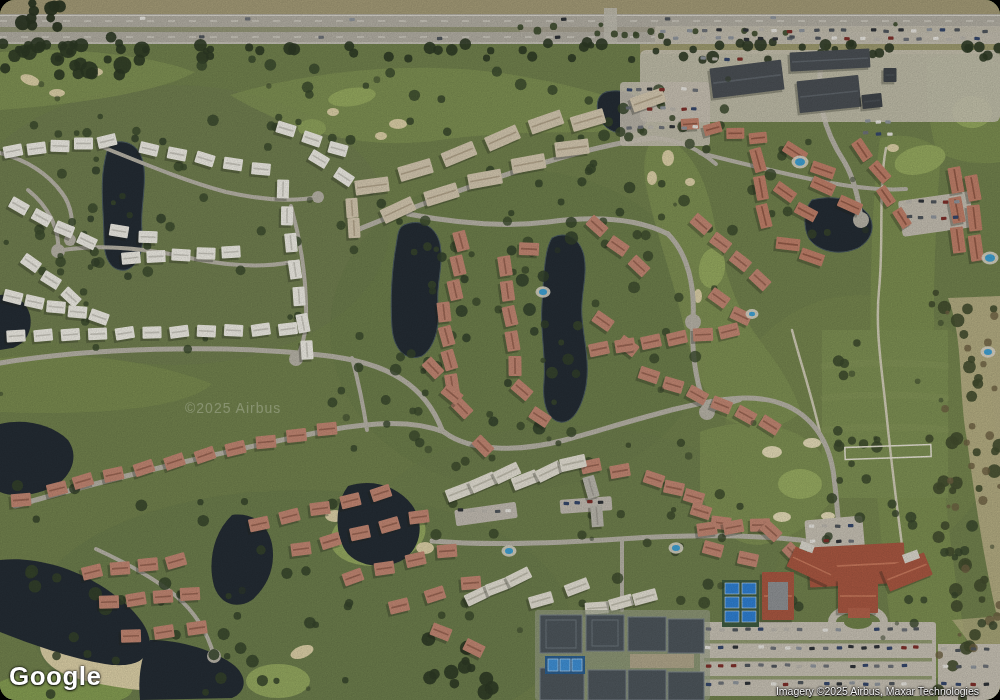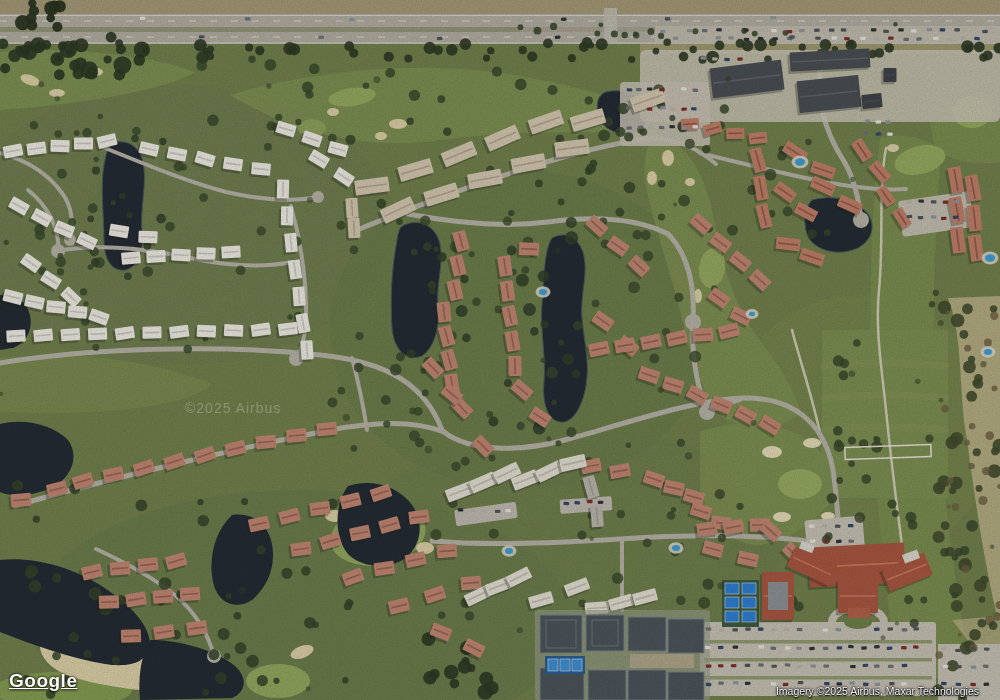--- a/index.html
+++ b/index.html
@@ -1,20 +1,20 @@
 <!DOCTYPE html>
 <html><head>
 <meta charset="utf-8">
 <style>
   html,body{margin:0;padding:0;background:#000;}
-  .screen{position:relative;width:1000px;height:700px;overflow:hidden;font-family:"Liberation Sans",sans-serif;}
+  .screen{position:relative;width:1000px;height:700px;overflow:hidden;font-family:"Liberation Sans",sans-serif;border-radius:15px;}
   .map-canvas{position:absolute;inset:0;cursor:grab;}
   .map-canvas svg{display:block;width:1000px;height:700px;}
-  .google-logo{position:absolute;left:9px;bottom:8px;font-size:19px;font-weight:bold;letter-spacing:.5px;color:#fff;
-    text-shadow:0 0 3px rgba(0,0,0,.9),0 1px 2px rgba(0,0,0,.7),0 0 1px rgba(0,0,0,.9);user-select:none;text-decoration:underline;}
+  .google-logo{position:absolute;left:9px;bottom:8px;font-size:26px;font-weight:bold;letter-spacing:.5px;color:#fff;
+    text-shadow:0 0 3px rgba(0,0,0,.9),0 1px 2px rgba(0,0,0,.7),0 0 1px rgba(0,0,0,.9);user-select:none;}
   .attribution{position:absolute;right:21px;bottom:3px;font-size:10.5px;color:#f4f4f4;
     text-shadow:0 0 2px #000,0 0 3px #000,0 1px 1px #000;user-select:none;}
   .watermark{position:absolute;left:185px;top:400px;font-size:14px;color:rgba(255,255,255,.24);
     letter-spacing:1px;user-select:none;}
 </style>
 </head>
 <body>
 
 <div class="screen">
   <div class="map-canvas">

